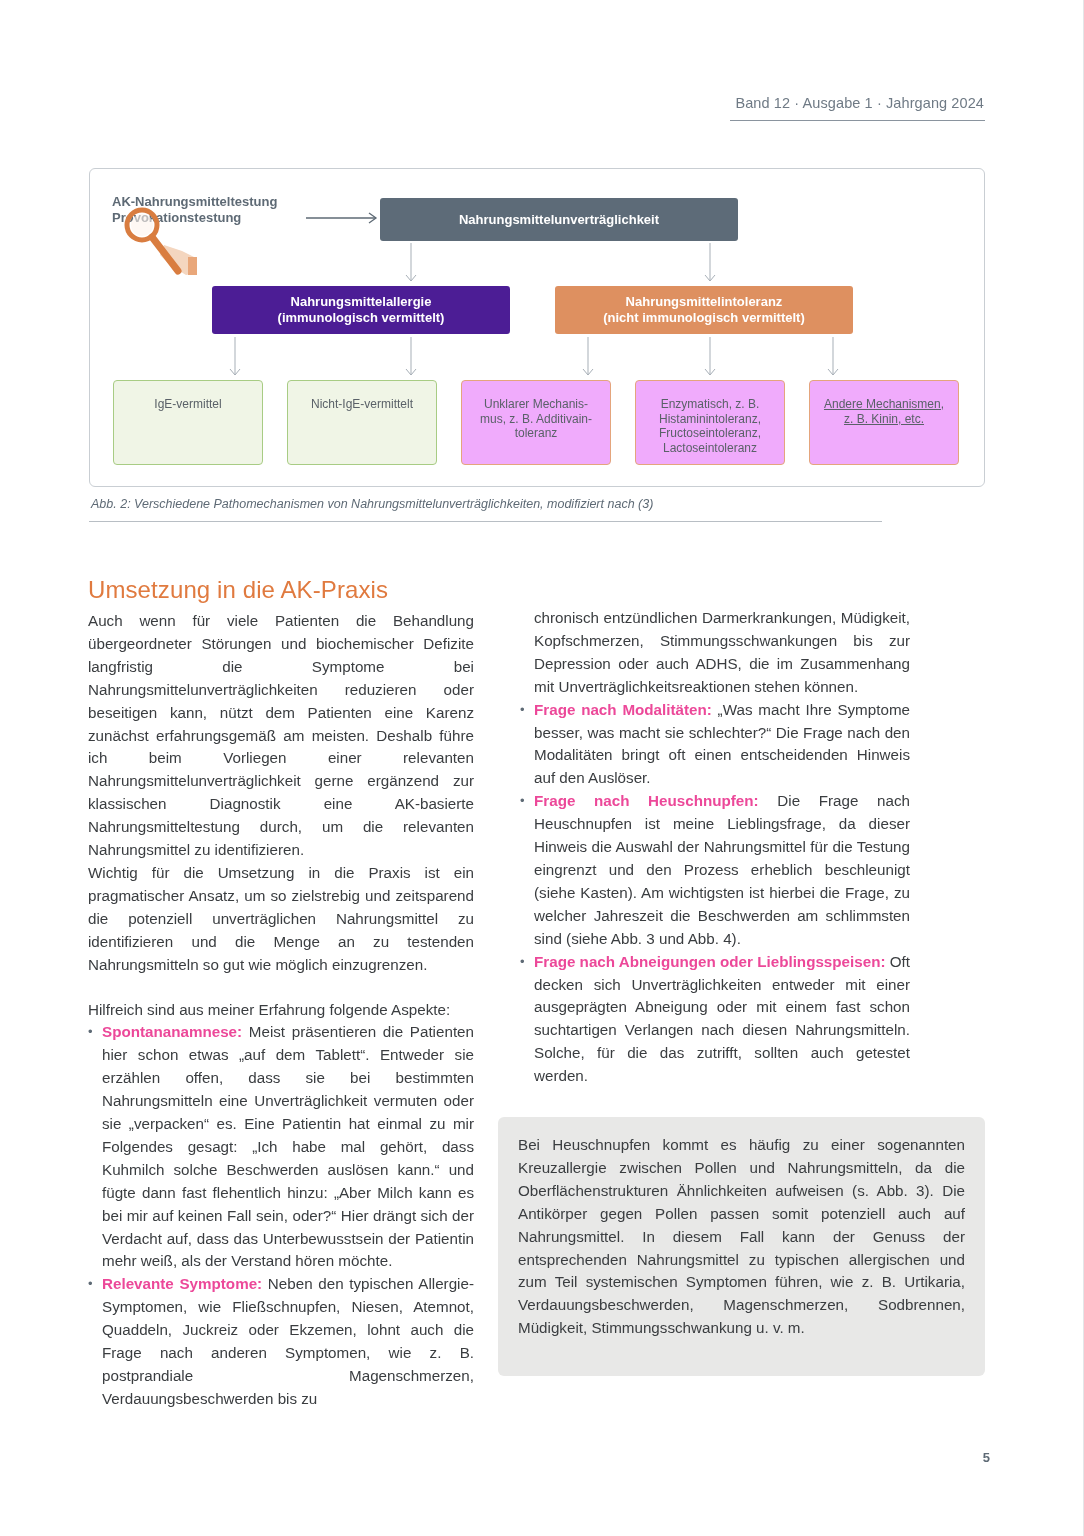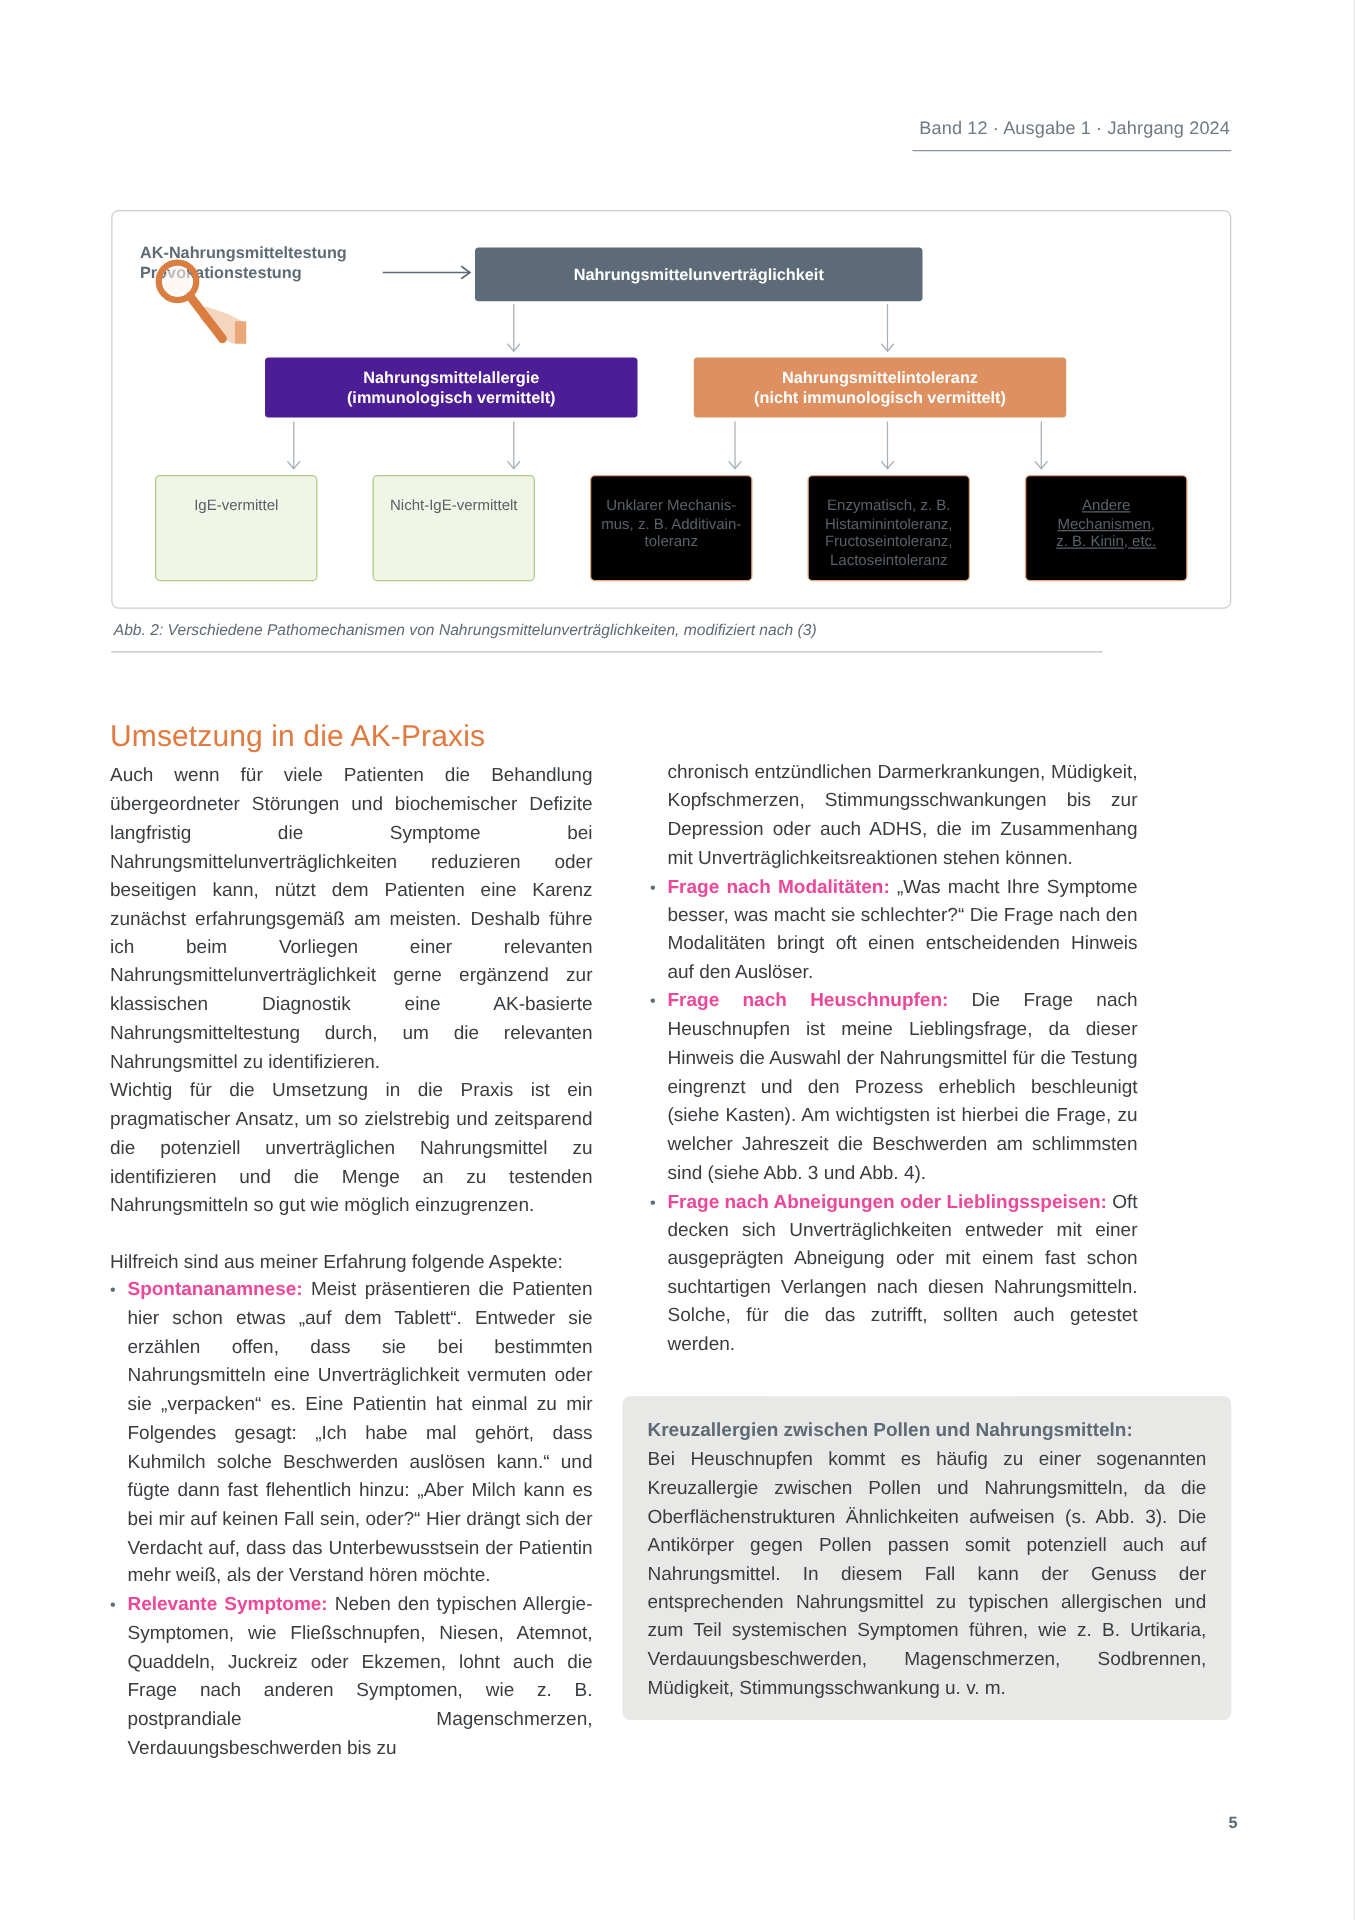--- a/index.html
+++ b/index.html
@@ -13,23 +13,23 @@
 
   
   .figure { position: absolute; top: 168px; left: 89px; width: 896px; height: 319px; border: 1px solid #c9ced3; border-radius: 6px; background: #fff; }
   .fig-left-label { position: absolute; top: 194px; left: 112px; width: 177px; text-align: left; font-size: 13px; font-weight: bold; color: #5e6a75; line-height: 16px; }
   .magnifier { position: absolute; top: 207px; left: 120px; width: 82px; height: 72px; }
   .arrow-h { position: absolute; top: 212px; left: 306px; width: 72px; height: 12px; }
   .box { position: absolute; display: flex; align-items: center; justify-content: center; text-align: center; }
   .box-top { top: 198px; left: 380px; width: 358px; height: 43px; background: #5d6b78; border-radius: 3px; color: #fff; font-weight: bold; font-size: 13px; }
   .box-allergy { top: 286px; left: 212px; width: 298px; height: 48px; background: #4c1d95; border-radius: 3px; color: #fff; font-weight: bold; font-size: 13px; line-height: 16px; }
   .box-intol { top: 286px; left: 555px; width: 298px; height: 48px; background: #de9060; border-radius: 3px; color: #fff; font-weight: bold; font-size: 13px; line-height: 16px; }
-  .leaf { position: absolute; top: 380px; width: 130px; height: 85px; border-radius: 4px; font-size: 12px; line-height: 14.5px; color: #5a6168; text-align: center; padding-top: 16px; padding-left: 6px; padding-right: 6px; margin-left: 11px; }
+  .leaf { position: absolute; top: 380px; width: 150px; height: 85px; border-radius: 4px; font-size: 12px; line-height: 14.5px; color: #5a6168; text-align: center; padding-top: 16px; padding-left: 6px; padding-right: 6px; }
   .leaf.green { background: #f0f5e6; border: 1px solid #a8cc84; }
-  .leaf.orange { background: #000000; border: 1px solid #e4a57c; }
+  .leaf.orange { background: #f0abfc; border: 1px solid #e4a57c; }
   .v-arrow { position: absolute; width: 12px; }
   .caption { position: absolute; top: 497px; left: 91px; font-size: 12.5px; font-style: italic; color: #5e6a75; }
   .caption-rule { position: absolute; top: 521px; left: 89px; width: 793px; height: 1px; background: #b8bec4; }
 
   
   .col { position: absolute; font-size: 15.2px; line-height: 22.9px; color: #3a3d40; }
   .col-left { top: 576px; left: 88px; width: 386px; }
   .col-right { top: 607px; left: 520px; width: 390px; }
   .h1 { font-size: 24px; color: #e07a3f; font-weight: normal; line-height: 28px; margin-bottom: 6px; letter-spacing: 0.1px; }
   .h2 { font-size: 19px; color: #e07a3f; font-weight: bold; line-height: 24px; margin-top: 13px; margin-bottom: 6px; }
@@ -153,17 +153,16 @@
 <div class="col col-right">
   <ul class="bul">
     <li class="cont"><span>chronisch entzündlichen Darmerkrankungen, Müdigkeit, Kopfschmerzen, Stimmungsschwankungen bis zur Depression oder auch ADHS, die im Zusammenhang mit Unverträglichkeitsreaktionen stehen können.</span></li>
     <li><span class="term">Frage nach Modalitäten:</span><span> „Was macht Ihre Symptome besser, was macht sie schlechter?“ Die Frage nach den Modalitäten bringt oft einen entscheidenden Hinweis auf den Auslöser.</span></li>
     <li><span class="term">Frage nach Heuschnupfen:</span><span> Die Frage nach Heuschnupfen ist meine Lieblingsfrage, da dieser Hinweis die Auswahl der Nahrungsmittel für die Testung eingrenzt und den Prozess erheblich beschleunigt (siehe Kasten). Am wichtigsten ist hierbei die Frage, zu welcher Jahreszeit die Beschwerden am schlimmsten sind (siehe Abb. 3 und Abb. 4).</span></li>
     <li><span class="term">Frage nach Abneigungen oder Lieblingsspeisen:</span><span> Oft decken sich Unverträglichkeiten entweder mit einer ausgeprägten Abneigung oder mit einem fast schon suchtartigen Verlangen nach diesen Nahrungsmitteln. Solche, für die das zutrifft, sollten auch getestet werden.</span></li>
   </ul>
 </div>
 
 <div class="infobox">
-  <div class="ib-title">Kreuzallergien zwischen Pollen und Nahrungsmitteln:</div>
   <div class="ib-body">Bei Heuschnupfen kommt es häufig zu einer sogenannten Kreuzallergie zwischen Pollen und Nahrungsmitteln, da die Oberflächenstrukturen Ähnlichkeiten aufweisen (s. Abb. 3). Die Antikörper gegen Pollen passen somit potenziell auch auf Nahrungsmittel. In diesem Fall kann der Genuss der entsprechenden Nahrungsmittel zu typischen allergischen und zum Teil systemischen Symptomen führen, wie z. B. Urtikaria, Verdauungsbeschwerden, Magenschmerzen, Sodbrennen, Müdigkeit, Stimmungsschwankung u. v. m.</div>
 </div>
 
 <div class="page-number">5</div>
 
 </body></html>

